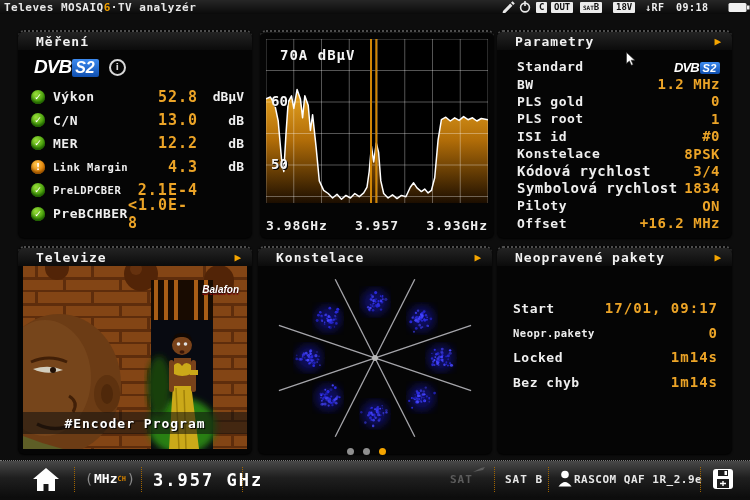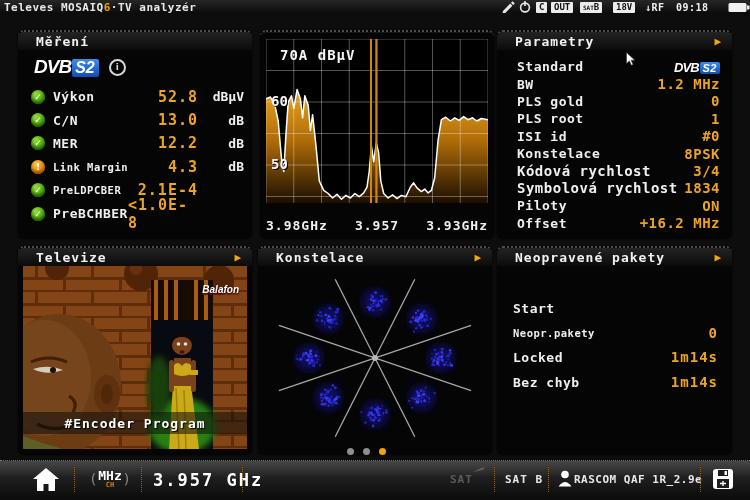--- a/index.html
+++ b/index.html
@@ -72,21 +72,21 @@
   #pagination{position:absolute;left:347px;top:448px;display:flex;gap:9px;z-index:5;}
   .dot{width:7px;height:7px;border-radius:50%;background:#8f8f8f;}
   .dot.active{background:#f5a500;}
   
   #footer{position:absolute;left:0;top:460px;width:750px;height:37px;
           background:linear-gradient(#484848,#1f1f1f 45%,#0c0c0c);border-top:1px dotted #7a7a7a;}
   .fsep{position:absolute;top:6px;height:25px;border-left:1px dotted #a06400;}
   #freq-display{position:absolute;left:153px;top:9px;color:#fff;font:bold 17px "DejaVu Sans Mono",monospace;letter-spacing:2px;}
   #unit-btn{position:absolute;left:84px;top:4px;width:52px;height:28px;display:flex;align-items:center;justify-content:center;}
   #unit-btn .paren{color:#8a8a8a;font:14px "DejaVu Sans",sans-serif;}
-  #unit-btn .stack{display:flex;flex-direction:column;align-items:center;margin:0 2px;}
+  #unit-btn .stack{display:flex;flex-direction:row;align-items:center;margin:0 2px;}
   #unit-btn .mhz{color:#fff;font:bold 13px "DejaVu Sans Mono",monospace;line-height:12px;}
   #unit-btn .ch{color:#d08000;font:bold 7px "DejaVu Sans Mono",monospace;line-height:7px;}
   #sat-dim{position:absolute;left:450px;top:12px;color:#5c5c5c;font:bold 11px "DejaVu Sans Mono",monospace;letter-spacing:1px;}
   #sat-sel{position:absolute;left:505px;top:12px;color:#e8e8e8;font:bold 11px "DejaVu Sans Mono",monospace;letter-spacing:1px;}
   #sat-name{position:absolute;left:574px;top:12px;color:#e8e8e8;font:bold 11px "DejaVu Sans Mono",monospace;letter-spacing:.5px;text-align:center;}
   #cursor{position:absolute;left:626px;top:52px;z-index:70;}
 </style>
 </head>
 <body>
 
@@ -712,20 +712,21 @@
   </div>
 
   <div class="panel" style="left:497px;top:246px;width:235px;height:206px;">
     <div class="phead">
       <span>Neopravené pakety</span>
       <span class="arrow">▶</span>
     </div>
     <div class="n-rows" id="n-rows">
         <div class="n-row">
           <span class="m-label ">Start</span>
+    <span class="m-val val" style="font-size:14px">17/01, 09:17</span>
         </div>
         <div class="n-row">
           <span class="m-label small">Neopr.pakety</span>
     <span class="m-val val" style="font-size:14px">0</span>
         </div>
         <div class="n-row">
           <span class="m-label ">Locked</span>
     <span class="m-val val" style="font-size:14px">1m14s</span>
         </div>
         <div class="n-row">

